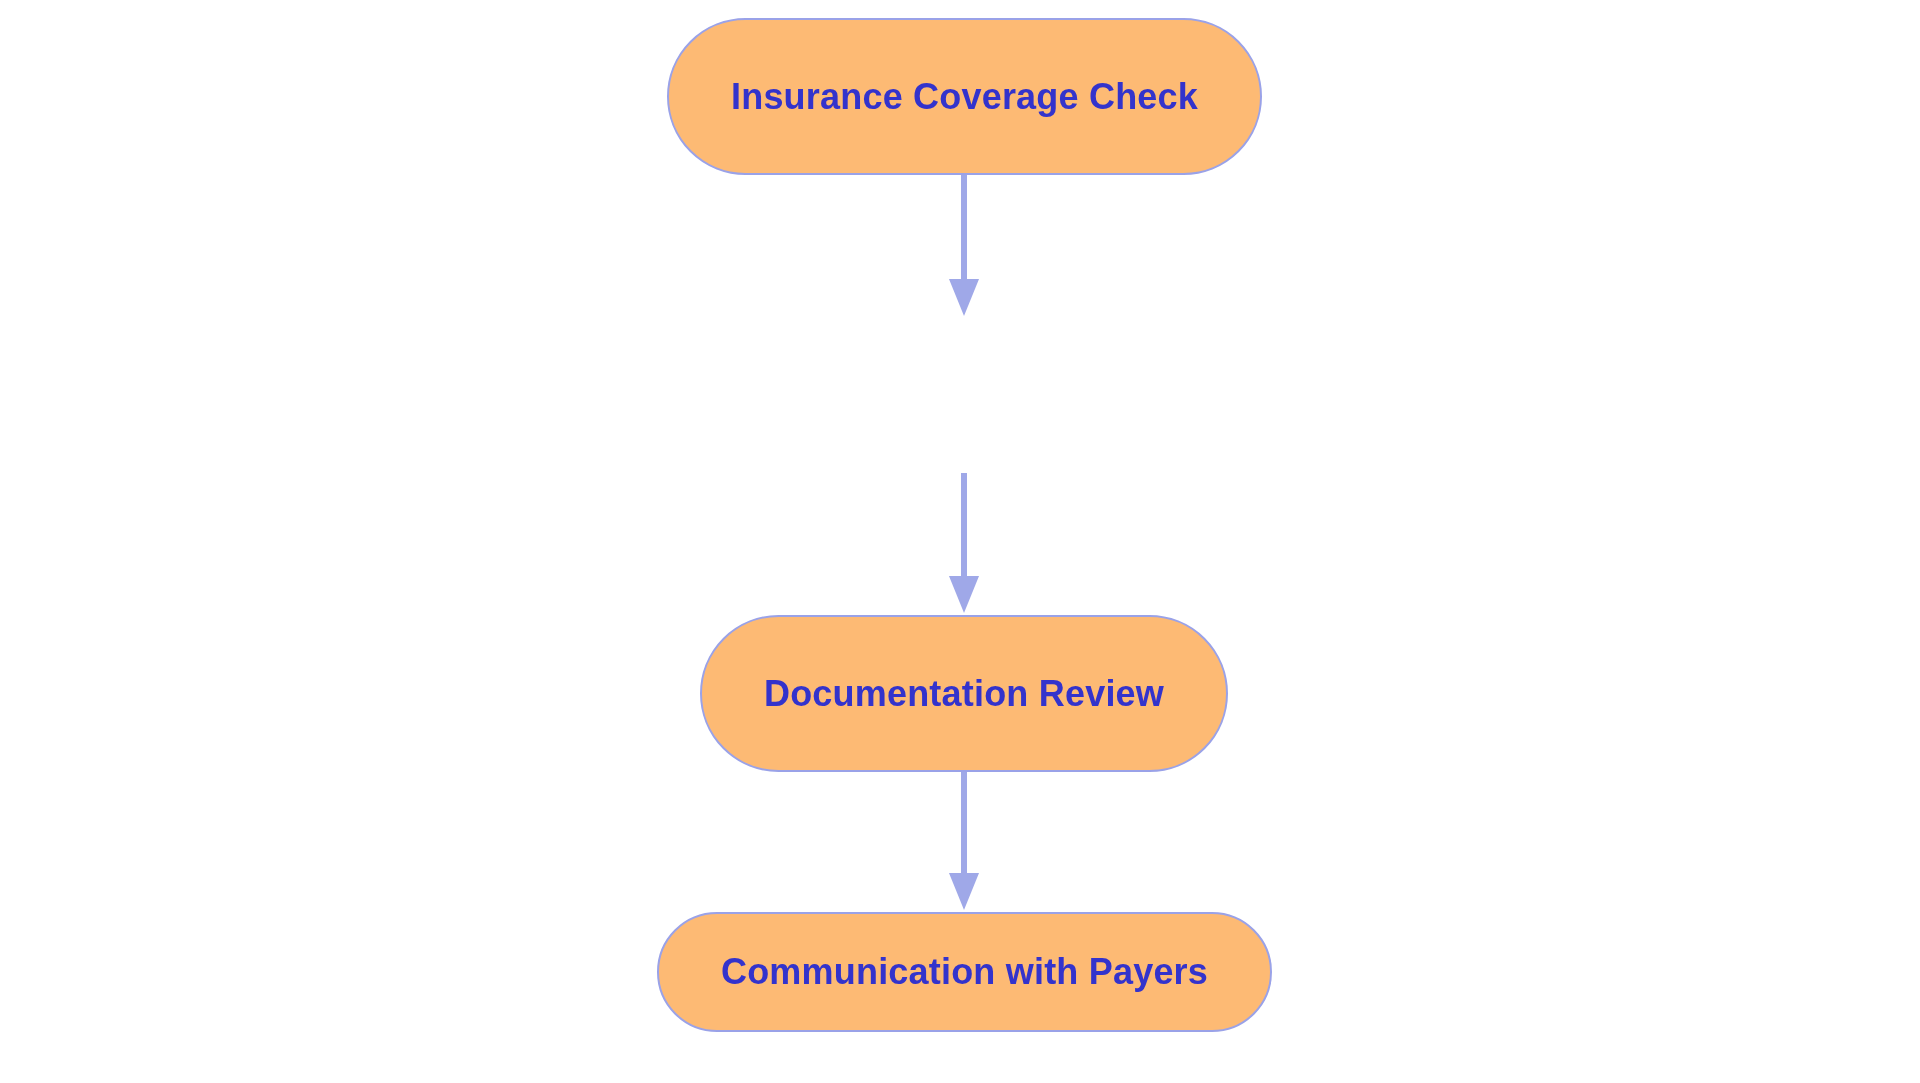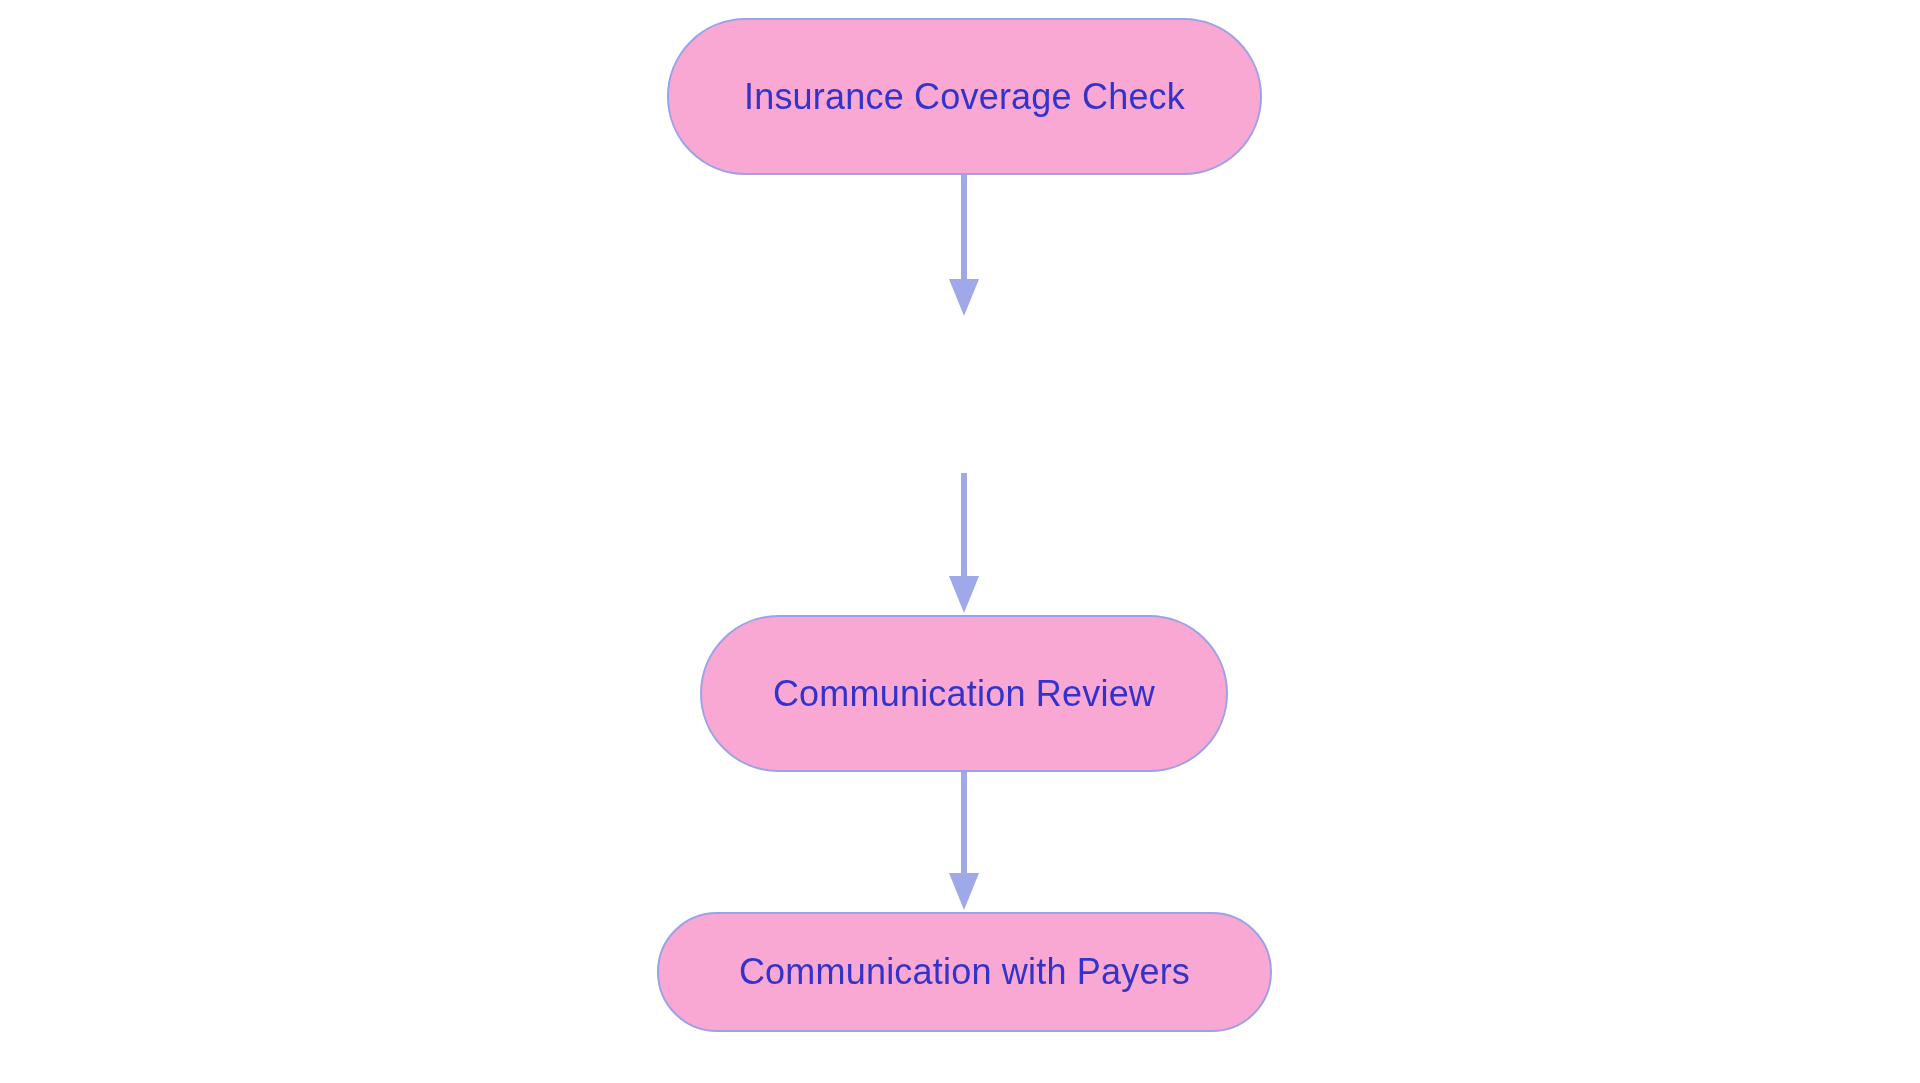--- a/index.html
+++ b/index.html
@@ -18,26 +18,26 @@
     font-family: "Liberation Sans", "DejaVu Sans", sans-serif;
   }
 
   
   .node {
     position: absolute;
     box-sizing: border-box;
     display: flex;
     align-items: center;
     justify-content: center;
-    background: #f9a8d4;
+    background: #fdba74;
     border: 2px solid #9aa2e8;
     border-radius: 999px;
     color: #3333cc;
     font-size: 36px;
-    font-weight: 400;
+    font-weight: 700;
     letter-spacing: 0.2px;
     white-space: nowrap;
     line-height: 1;
     user-select: none;
     text-align: right;
   }
 
   .node-label {
     color: #3333cc;
     font-size: 36px;
@@ -88,20 +88,20 @@
     </g>
 
   </svg>
 
   <div class="node" id="node-0" style="left:667px; top:18px; width:595px; height:157px;">
     <span class="node-label">Insurance Coverage Check</span>
   </div>
 
 
   <div class="node" id="node-2" style="left:700px; top:615px; width:528px; height:157px;">
-    <span class="node-label">Communication Review</span>
+    <span class="node-label">Documentation Review</span>
   </div>
 
   <div class="node" id="node-3" style="left:657px; top:912px; width:615px; height:120px;">
     <span class="node-label">Communication with Payers</span>
   </div>
 
 </div>
 
 </body></html>

